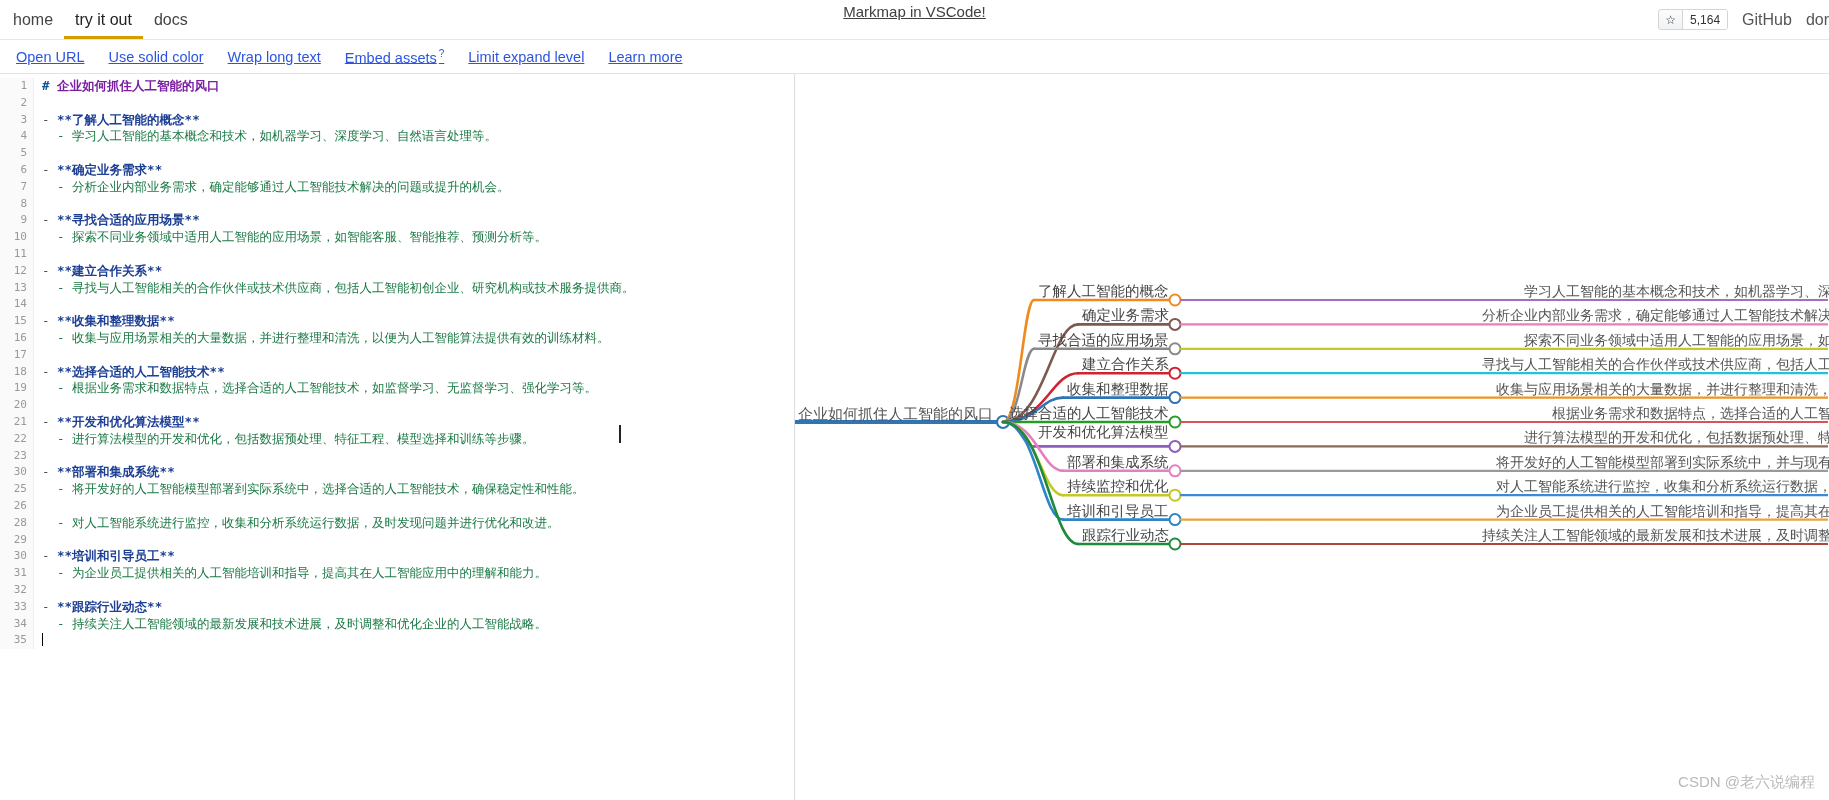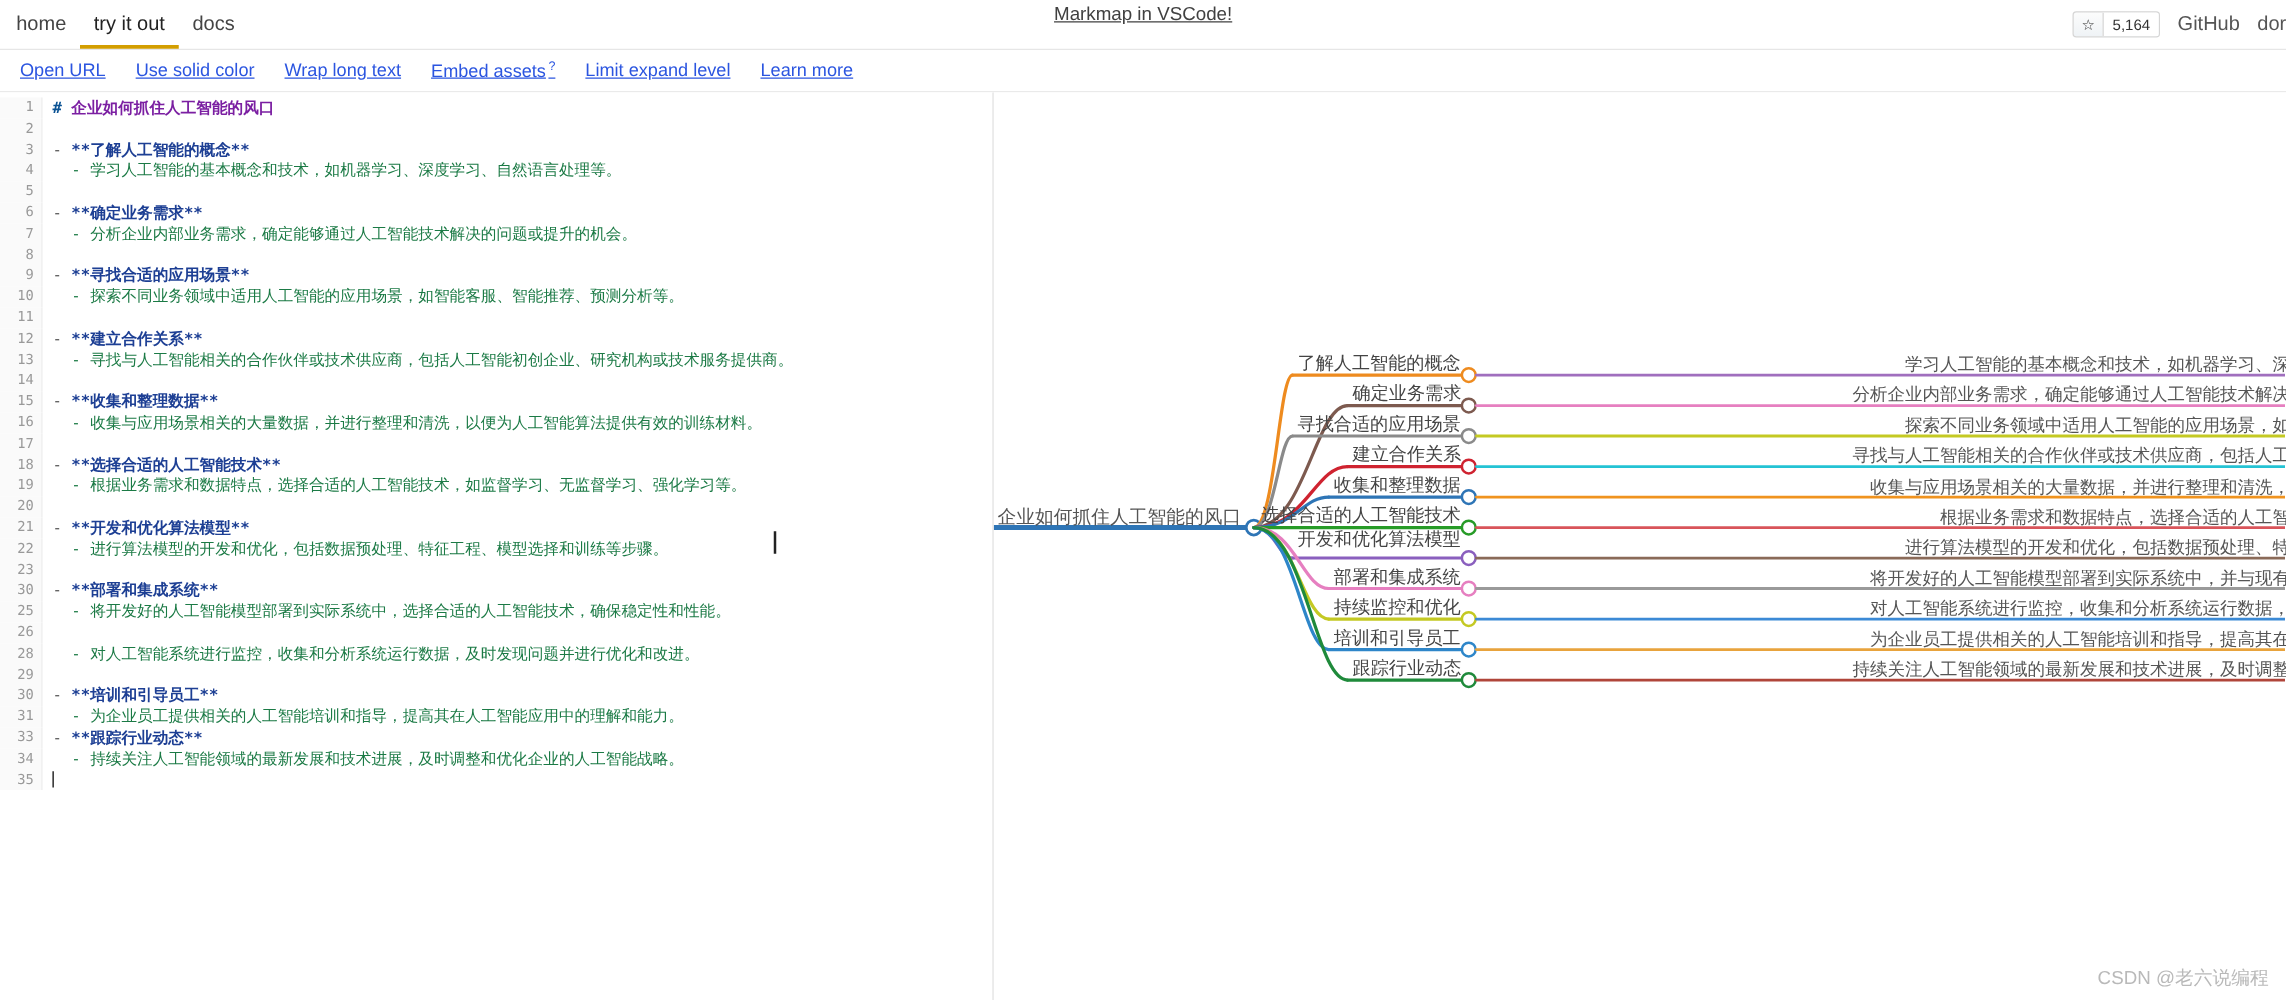--- a/index.html
+++ b/index.html
@@ -208,20 +208,21 @@
         <div class="code-line"><div class="gutter">21</div><div class="code-content"><span class="tok-mark">- </span><span class="tok-bold">**开发和优化算法模型**</span></div></div>
         <div class="code-line"><div class="gutter">22</div><div class="code-content"><span class="tok-plain">  - 进行算法模型的开发和优化，包括数据预处理、特征工程、模型选择和训练等步骤。</span></div></div>
         <div class="code-line"><div class="gutter">23</div><div class="code-content"></div></div>
         <div class="code-line"><div class="gutter">30</div><div class="code-content"><span class="tok-mark">- </span><span class="tok-bold">**部署和集成系统**</span></div></div>
         <div class="code-line"><div class="gutter">25</div><div class="code-content"><span class="tok-plain">  - 将开发好的人工智能模型部署到实际系统中，选择合适的人工智能技术，确保稳定性和性能。</span></div></div>
         <div class="code-line"><div class="gutter">26</div><div class="code-content"></div></div>
         <div class="code-line"><div class="gutter">28</div><div class="code-content"><span class="tok-plain">  - 对人工智能系统进行监控，收集和分析系统运行数据，及时发现问题并进行优化和改进。</span></div></div>
         <div class="code-line"><div class="gutter">29</div><div class="code-content"></div></div>
         <div class="code-line"><div class="gutter">30</div><div class="code-content"><span class="tok-mark">- </span><span class="tok-bold">**培训和引导员工**</span></div></div>
         <div class="code-line"><div class="gutter">31</div><div class="code-content"><span class="tok-plain">  - 为企业员工提供相关的人工智能培训和指导，提高其在人工智能应用中的理解和能力。</span></div></div>
+        <div class="code-line"><div class="gutter">32</div><div class="code-content"></div></div>
         <div class="code-line"><div class="gutter">33</div><div class="code-content"><span class="tok-mark">- </span><span class="tok-bold">**跟踪行业动态**</span></div></div>
         <div class="code-line"><div class="gutter">34</div><div class="code-content"><span class="tok-plain">  - 持续关注人工智能领域的最新发展和技术进展，及时调整和优化企业的人工智能战略。</span></div></div>
         <div class="code-line"><div class="gutter">35</div><div class="code-content"><span class="tok-plain"></span><span class="cursor-caret"></span></div></div>
       </div>
     <div id="text-cursor"></div>
   </div>
 
   <div id="mindmap">
     <svg id="mm-svg" width="1033" height="726">
         <line x1="-1" y1="348" x2="208" y2="348" stroke="#2e75b6" stroke-width="4" stroke-linecap="round"></line>

